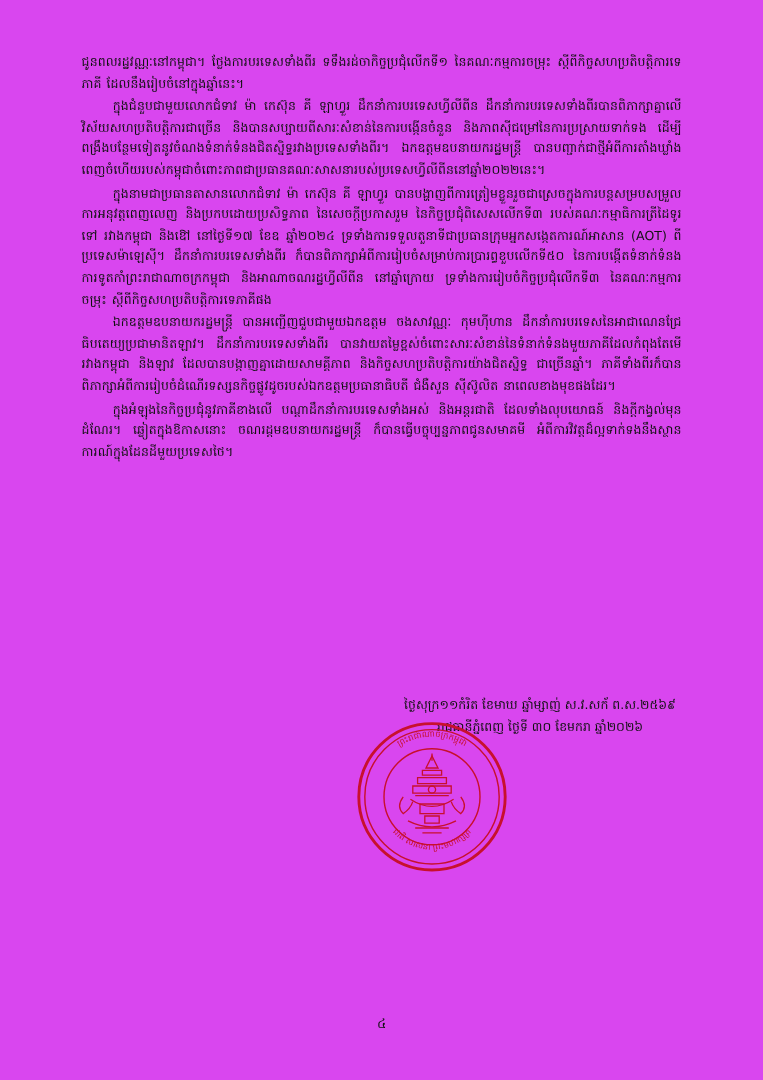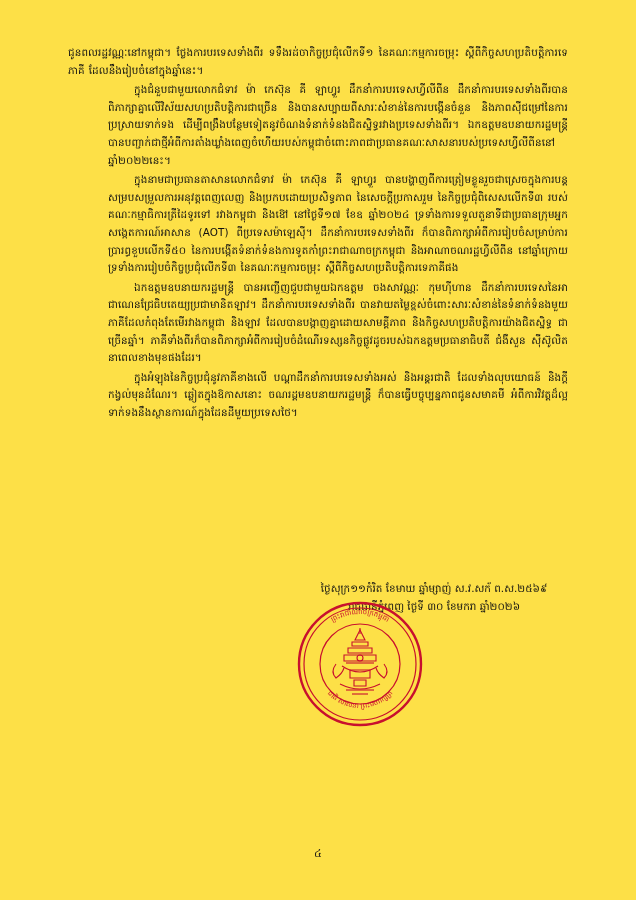--- a/index.html
+++ b/index.html
@@ -11,44 +11,43 @@
     width: 636px;
     height: 900px;
     position: relative;
     font-family: "DejaVu Sans", sans-serif;
     color: #111111;
     overflow: hidden;
   }
   .page {
     position: absolute;
     inset: 0;
-    background: #fde047;
+    background: #d946ef;
   }
   .content {
     position: absolute;
     left: 68px;
     top: 44px;
     width: 500px;
   }
   p.para {
     margin: 0 0 2px 0;
     font-size: 10.4px;
     line-height: 17.6px;
     text-align: justify;
     text-justify: inter-word;
     letter-spacing: 0.1px;
     word-spacing: 0.6px;
   }
   p.para.indent {
     text-indent: 26px;
-    margin-left: 40px;
   }
   .signature-block {
     position: absolute;
-    left: 300px;
+    left: 316px;
     top: 580px;
     width: 268px;
     text-align: center;
     font-size: 10.4px;
     line-height: 17.6px;
   }
   .signature-block div {
     white-space: nowrap;
   }
   .seal {

